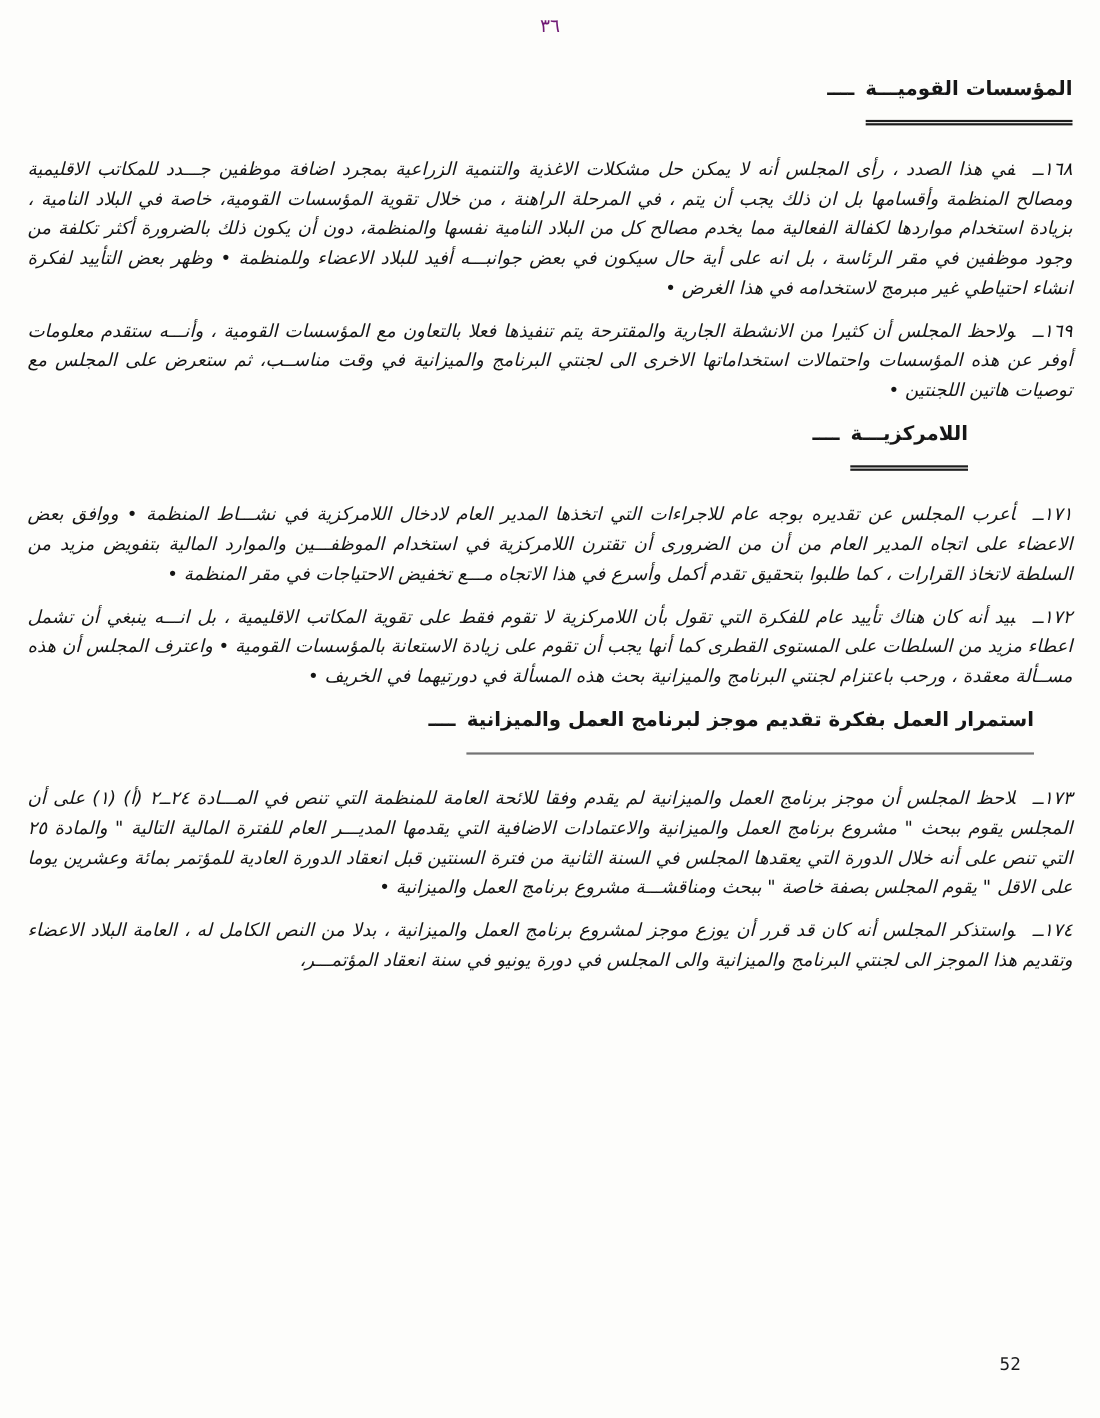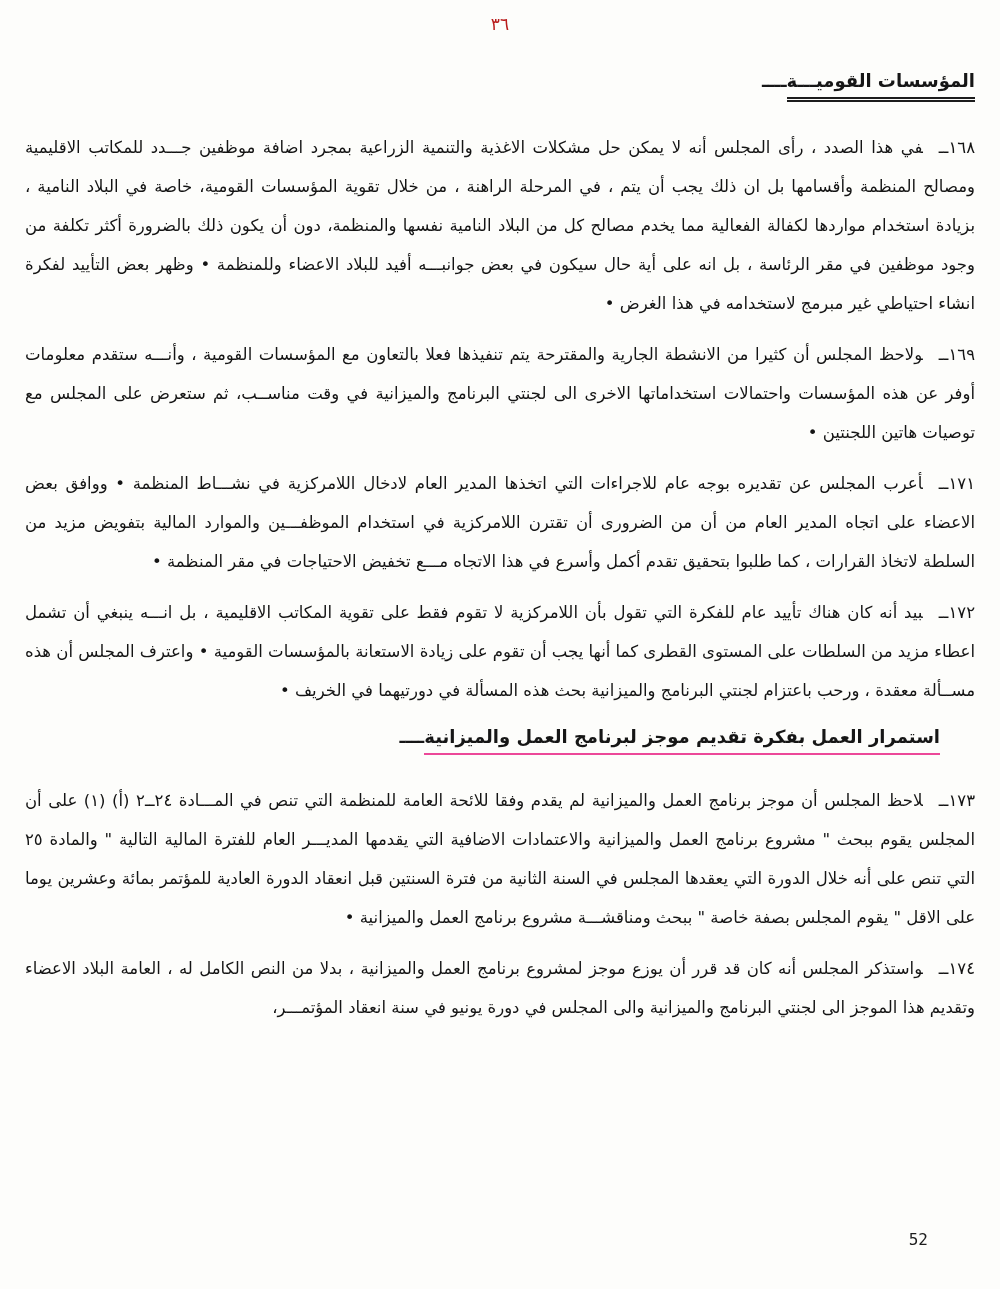--- a/index.html
+++ b/index.html
@@ -17,48 +17,50 @@
     color: #161616;
     font-family: "DejaVu Sans", sans-serif;
     direction: rtl;
     overflow: hidden;
   }
   .top-number {
     text-align: center;
     font-size: 17px;
     letter-spacing: 9px;
     margin: 2px 0 34px 0;
-    color: #b91c1c;
+    color: #701a75;
   }
   .heading {
     font-weight: bold;
     font-size: 18px;
     margin: 14px 0 26px 0;
     line-height: 1.4;
   }
   .heading .h-title {
     display: inline-block;
-    padding-bottom: 4px;
+    padding-bottom: 16px;
   }
   .u-double .h-title { border-bottom: 5px double #1c1c1c; }
-  .u-single .h-title { border-bottom: 2px solid #ec4899; }
+  .u-single .h-title { border-bottom: 2px solid #737373; }
   .heading .h-dash {
     display: inline-block;
+    margin-right: 10px;
     font-weight: bold;
   }
   .indent-0 { margin-right: 0; }
   .indent-1 { margin-right: 95px; }
   .indent-2 { margin-right: 35px; }
   .para {
     font-size: 16.5px;
-    line-height: 39px;
+    line-height: 27px;
     text-align: justify;
     text-align-last: start;
     margin: 0 0 12px 0;
     color: #141414;
+    font-style: italic;
   }
   .pnum {
     margin-left: 16px;
     white-space: nowrap;
   }
   .bottom-number {
     position: absolute;
     right: 72px;
     bottom: 40px;
     direction: ltr;
@@ -80,20 +82,23 @@
 
   <p class="para">
     <span class="pnum">١٦٨ــ</span><span>في هذا الصدد ، رأى المجلس أنه لا يمكن حل مشكلات الاغذية والتنمية الزراعية بمجرد اضافة موظفين جـــدد للمكاتب الاقليمية ومصالح المنظمة وأقسامها بل ان ذلك يجب أن يتم ، في المرحلة الراهنة ، من خلال تقوية المؤسسات القومية، خاصة في البلاد النامية ، بزيادة استخدام مواردها لكفالة الفعالية مما يخدم مصالح كل من البلاد النامية نفسها والمنظمة، دون أن يكون ذلك بالضرورة أكثر تكلفة من وجود موظفين في مقر الرئاسة ، بل انه على أية حال سيكون في بعض جوانبـــه أفيد للبلاد الاعضاء وللمنظمة • وظهر بعض التأييد لفكرة انشاء احتياطي غير مبرمج لاستخدامه في هذا الغرض •</span>
   </p>
 
   <p class="para">
     <span class="pnum">١٦٩ــ</span><span>ولاحظ المجلس أن كثيرا من الانشطة الجارية والمقترحة يتم تنفيذها فعلا بالتعاون مع المؤسسات القومية ، وأنـــه ستقدم معلومات أوفر عن هذه المؤسسات واحتمالات استخداماتها الاخرى الى لجنتي البرنامج والميزانية في وقت مناســب، ثم ستعرض على المجلس مع توصيات هاتين اللجنتين •</span>
   </p>
 
 
+  <div class="heading u-double indent-1">
+    <span class="h-title">اللامركزيـــة</span><span class="h-dash">ــــ</span>
+  </div>
 
   <p class="para">
     <span class="pnum">١٧١ــ</span><span>أعرب المجلس عن تقديره بوجه عام للاجراءات التي اتخذها المدير العام لادخال اللامركزية في نشـــاط المنظمة • ووافق بعض الاعضاء على اتجاه المدير العام من أن من الضرورى أن تقترن اللامركزية في استخدام الموظفـــين والموارد المالية بتفويض مزيد من السلطة لاتخاذ القرارات ، كما طلبوا بتحقيق تقدم أكمل وأسرع في هذا الاتجاه مـــع تخفيض الاحتياجات في مقر المنظمة •</span>
   </p>
 
   <p class="para">
     <span class="pnum">١٧٢ــ</span><span>بيد أنه كان هناك تأييد عام للفكرة التي تقول بأن اللامركزية لا تقوم فقط على تقوية المكاتب الاقليمية ، بل انـــه ينبغي أن تشمل اعطاء مزيد من السلطات على المستوى القطرى كما أنها يجب أن تقوم على زيادة الاستعانة بالمؤسسات القومية • واعترف المجلس أن هذه مســألة معقدة ، ورحب باعتزام لجنتي البرنامج والميزانية بحث هذه المسألة في دورتيهما في الخريف •</span>
   </p>
 
   <div class="heading u-single indent-2">

